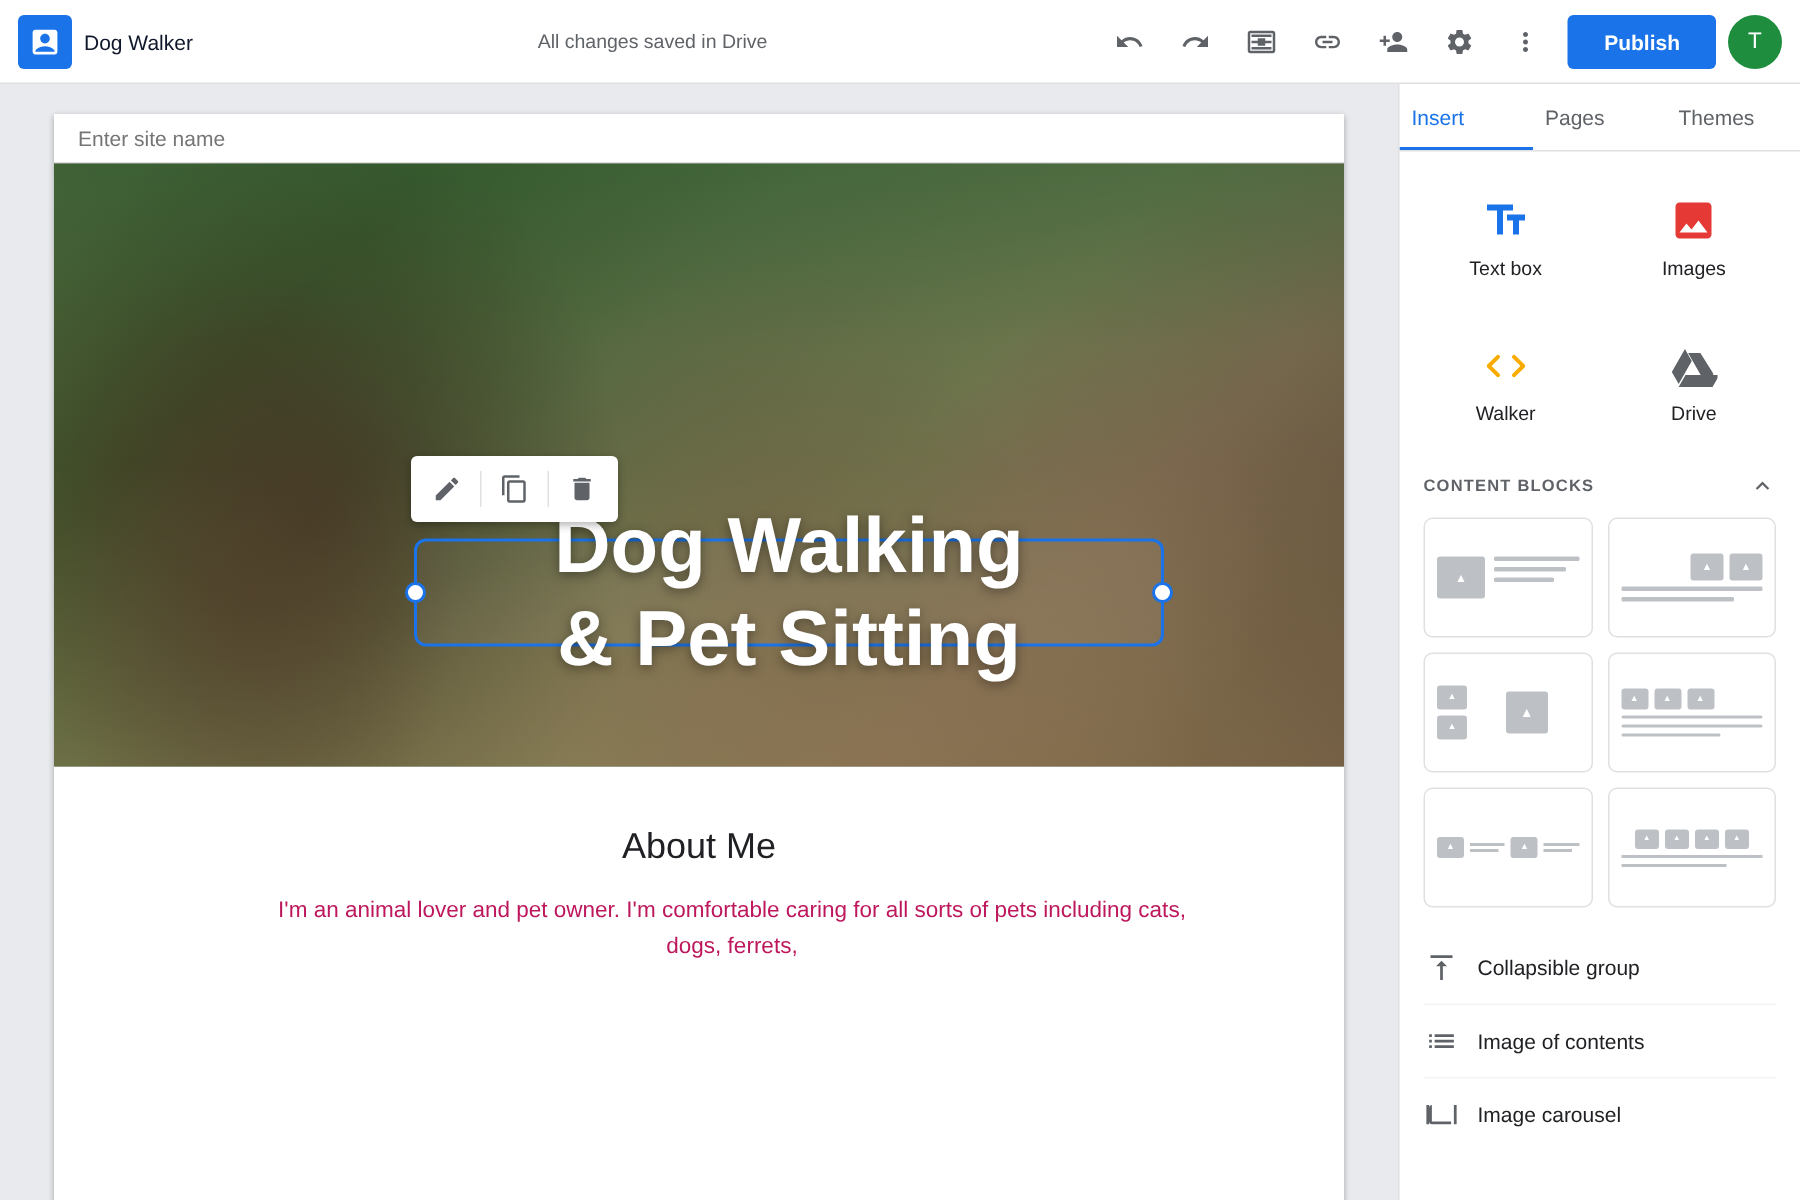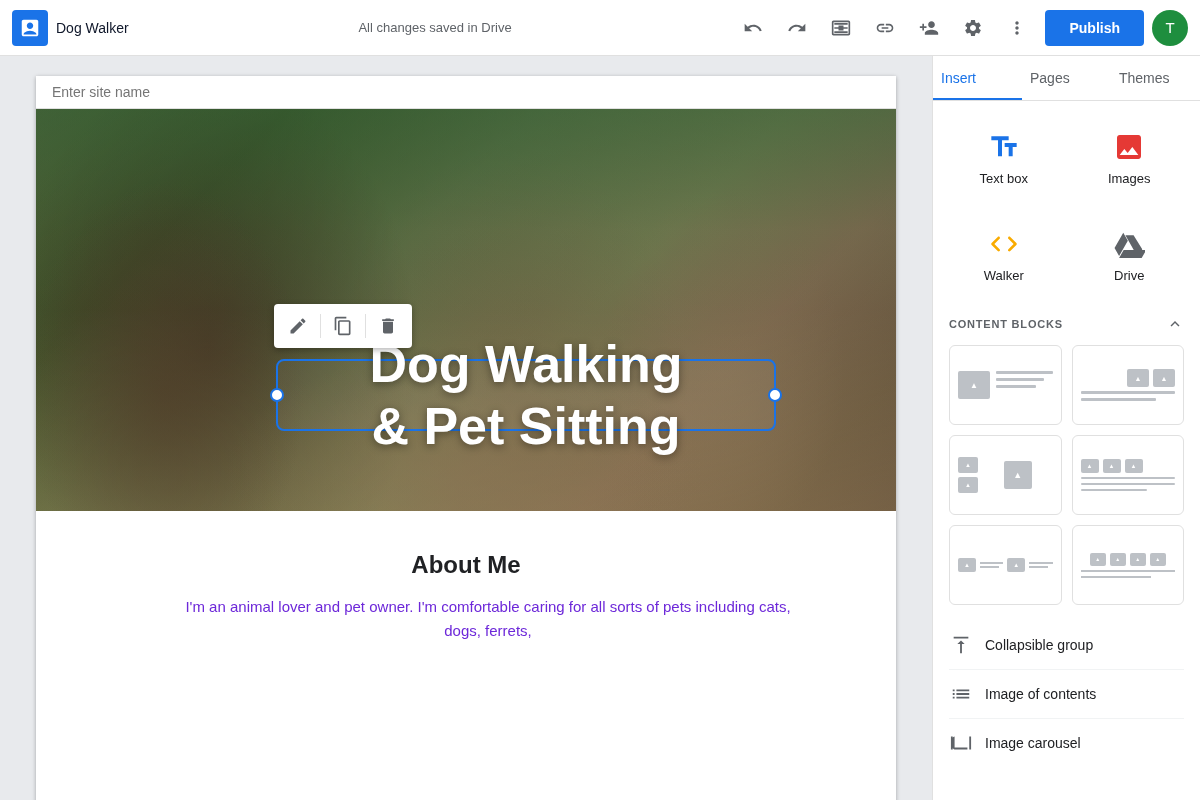--- a/index.html
+++ b/index.html
@@ -113,22 +113,22 @@
     .hero-text {
       font-size: 52px; font-weight: 700; color: #fff; text-align: center;
       line-height: 1.2; text-shadow: 0 2px 8px rgba(0,0,0,0.4);
       pointer-events: none; padding: 0 20px;
     }
 
     
     .about-section {
       padding: 40px 100px; background: #fff;
     }
-    .about-title { font-size: 24px; font-weight: 700; color: #202124; text-align: center; margin-bottom: 16px; }
-    .about-text { font-size: 15px; color: #6d28d9; text-align: center; line-height: 1.6; margin-left: 44px; }
+    .about-title { font-size: 24px; font-weight: 400; color: #202124; text-align: center; margin-bottom: 16px; }
+    .about-text { font-size: 15px; color: #be185d; text-align: center; line-height: 1.6; margin-left: 44px; }
 
     
     .sidebar {
       width: 268px; background: #fff; border-left: 1px solid #e0e0e0;
       display: flex; flex-direction: column; overflow-y: auto; flex-shrink: 0;
     }
 
     
     .sidebar-tabs {
       display: flex; border-bottom: 1px solid #e0e0e0; flex-shrink: 0;

